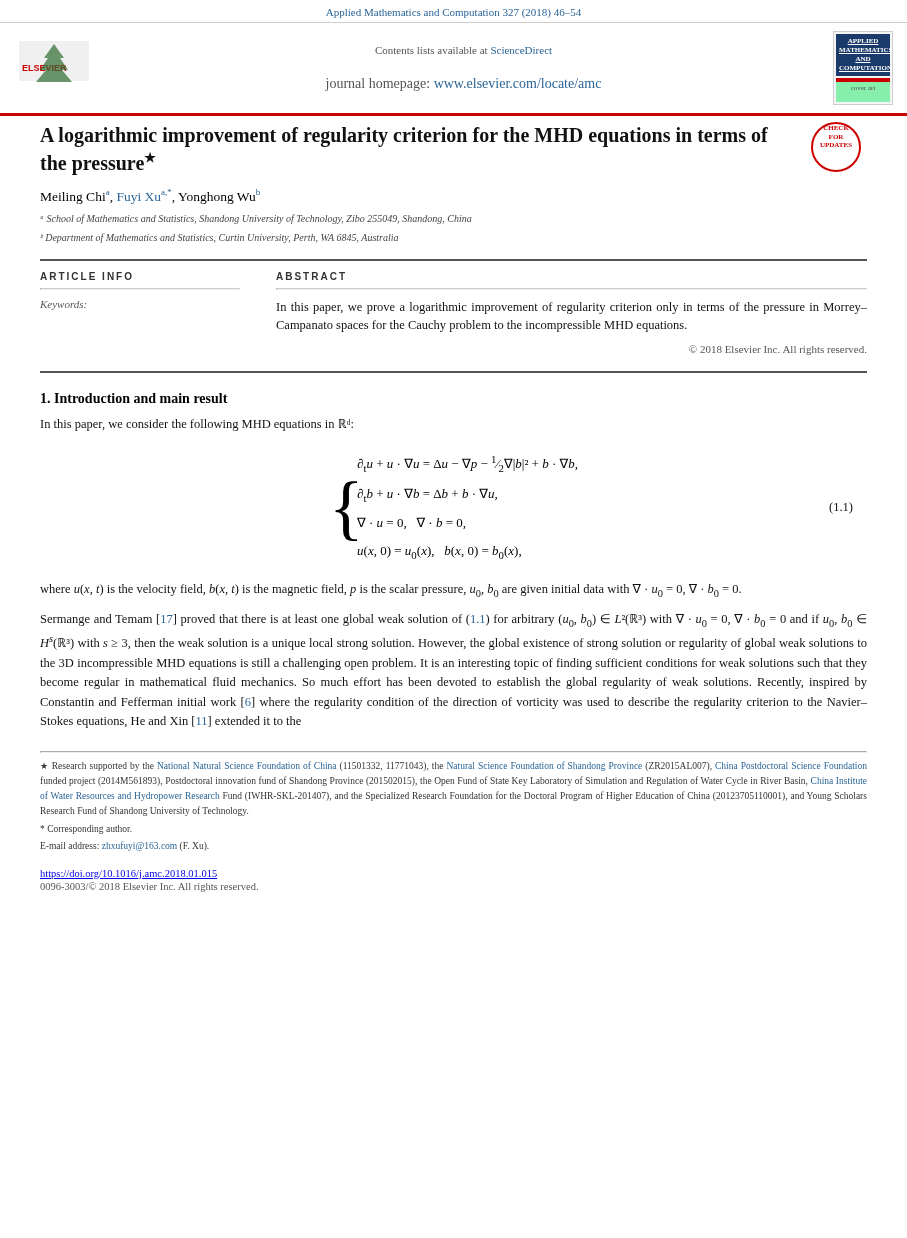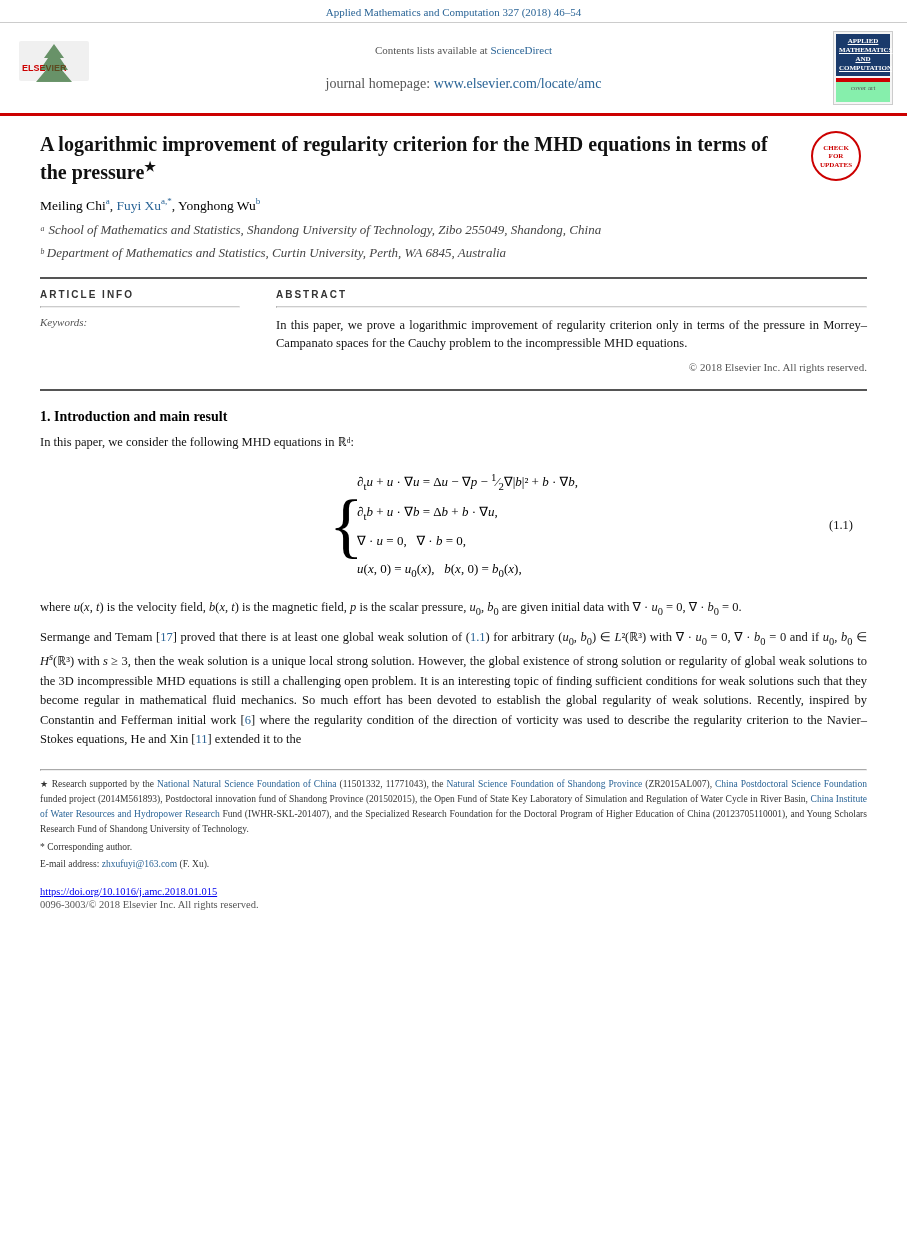--- a/index.html
+++ b/index.html
@@ -70,21 +70,21 @@
       padding: 2px;
       font-size: 8px;
       text-align: center;
       color: #555;
       line-height: 1.3;
       background: #f5f5f5;
     }
 
     
     .main-content {
-      padding: 15px 40px 20px;
+      padding: 6px 40px 20px;
     }
 
     
     .article-title-section {
       display: flex;
       gap: 14px;
       margin-bottom: 10px;
     }
     .article-title-text {
       flex: 1;
@@ -110,39 +110,39 @@
       font-size: 9px;
       color: #2a6496;
     }
     .author-name {
       color: #000;
     }
     .author-link {
       color: #2a6496;
     }
     .affiliations {
-      font-size: 13px;
+      font-size: 10px;
       color: #444;
       font-style: italic;
       margin-bottom: 4px;
       line-height: 1.5;
     }
 
     .check-updates {
       width: 56px;
       flex-shrink: 0;
       text-align: center;
     }
     .check-updates-badge {
       width: 50px;
       height: 50px;
       border-radius: 50%;
       border: 2px solid #c00;
       display: flex;
-      align-items: center;
+      align-items: flex-start;
       justify-content: center;
       font-size: 8px;
       color: #c00;
       text-align: center;
       line-height: 1.2;
       font-weight: bold;
     }
 
     
     .divider {

